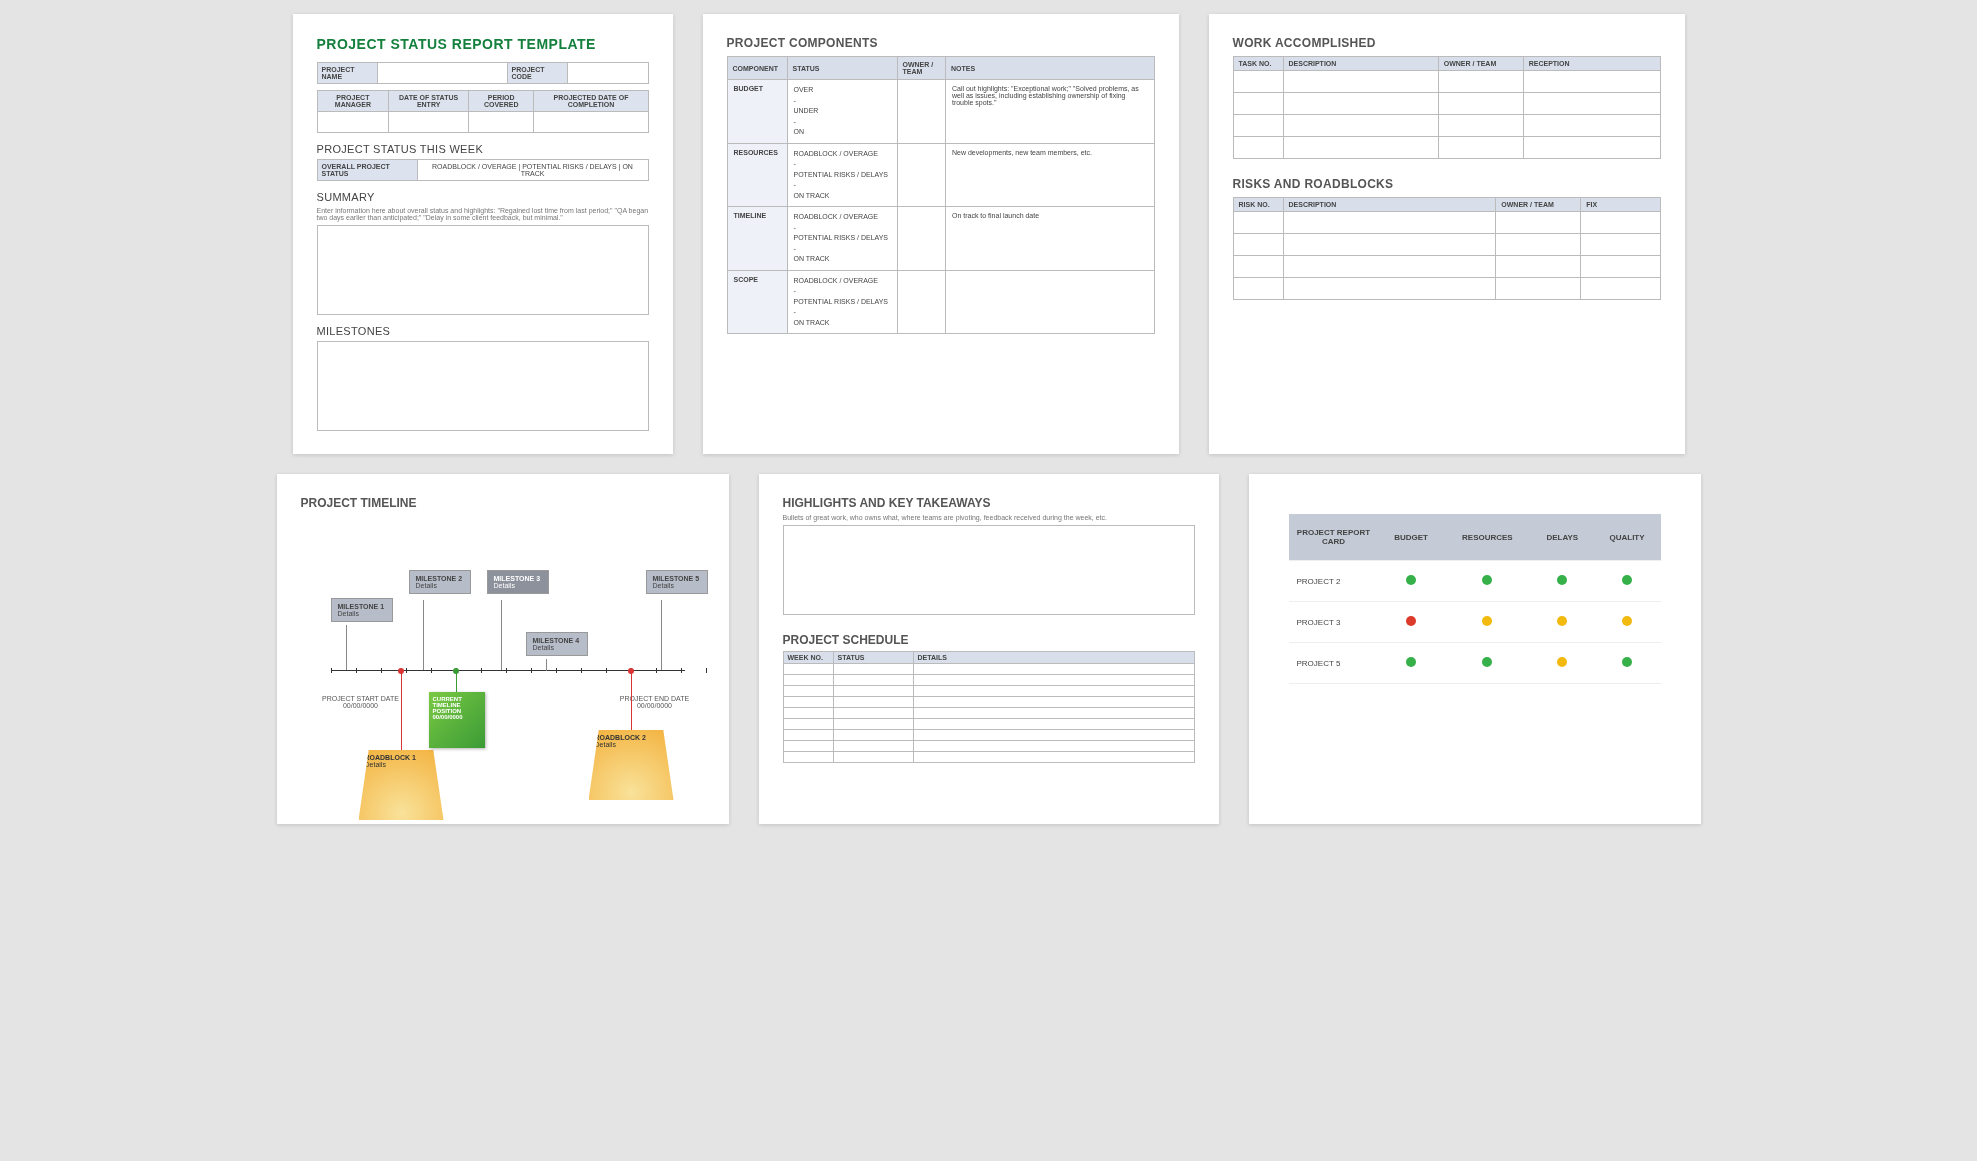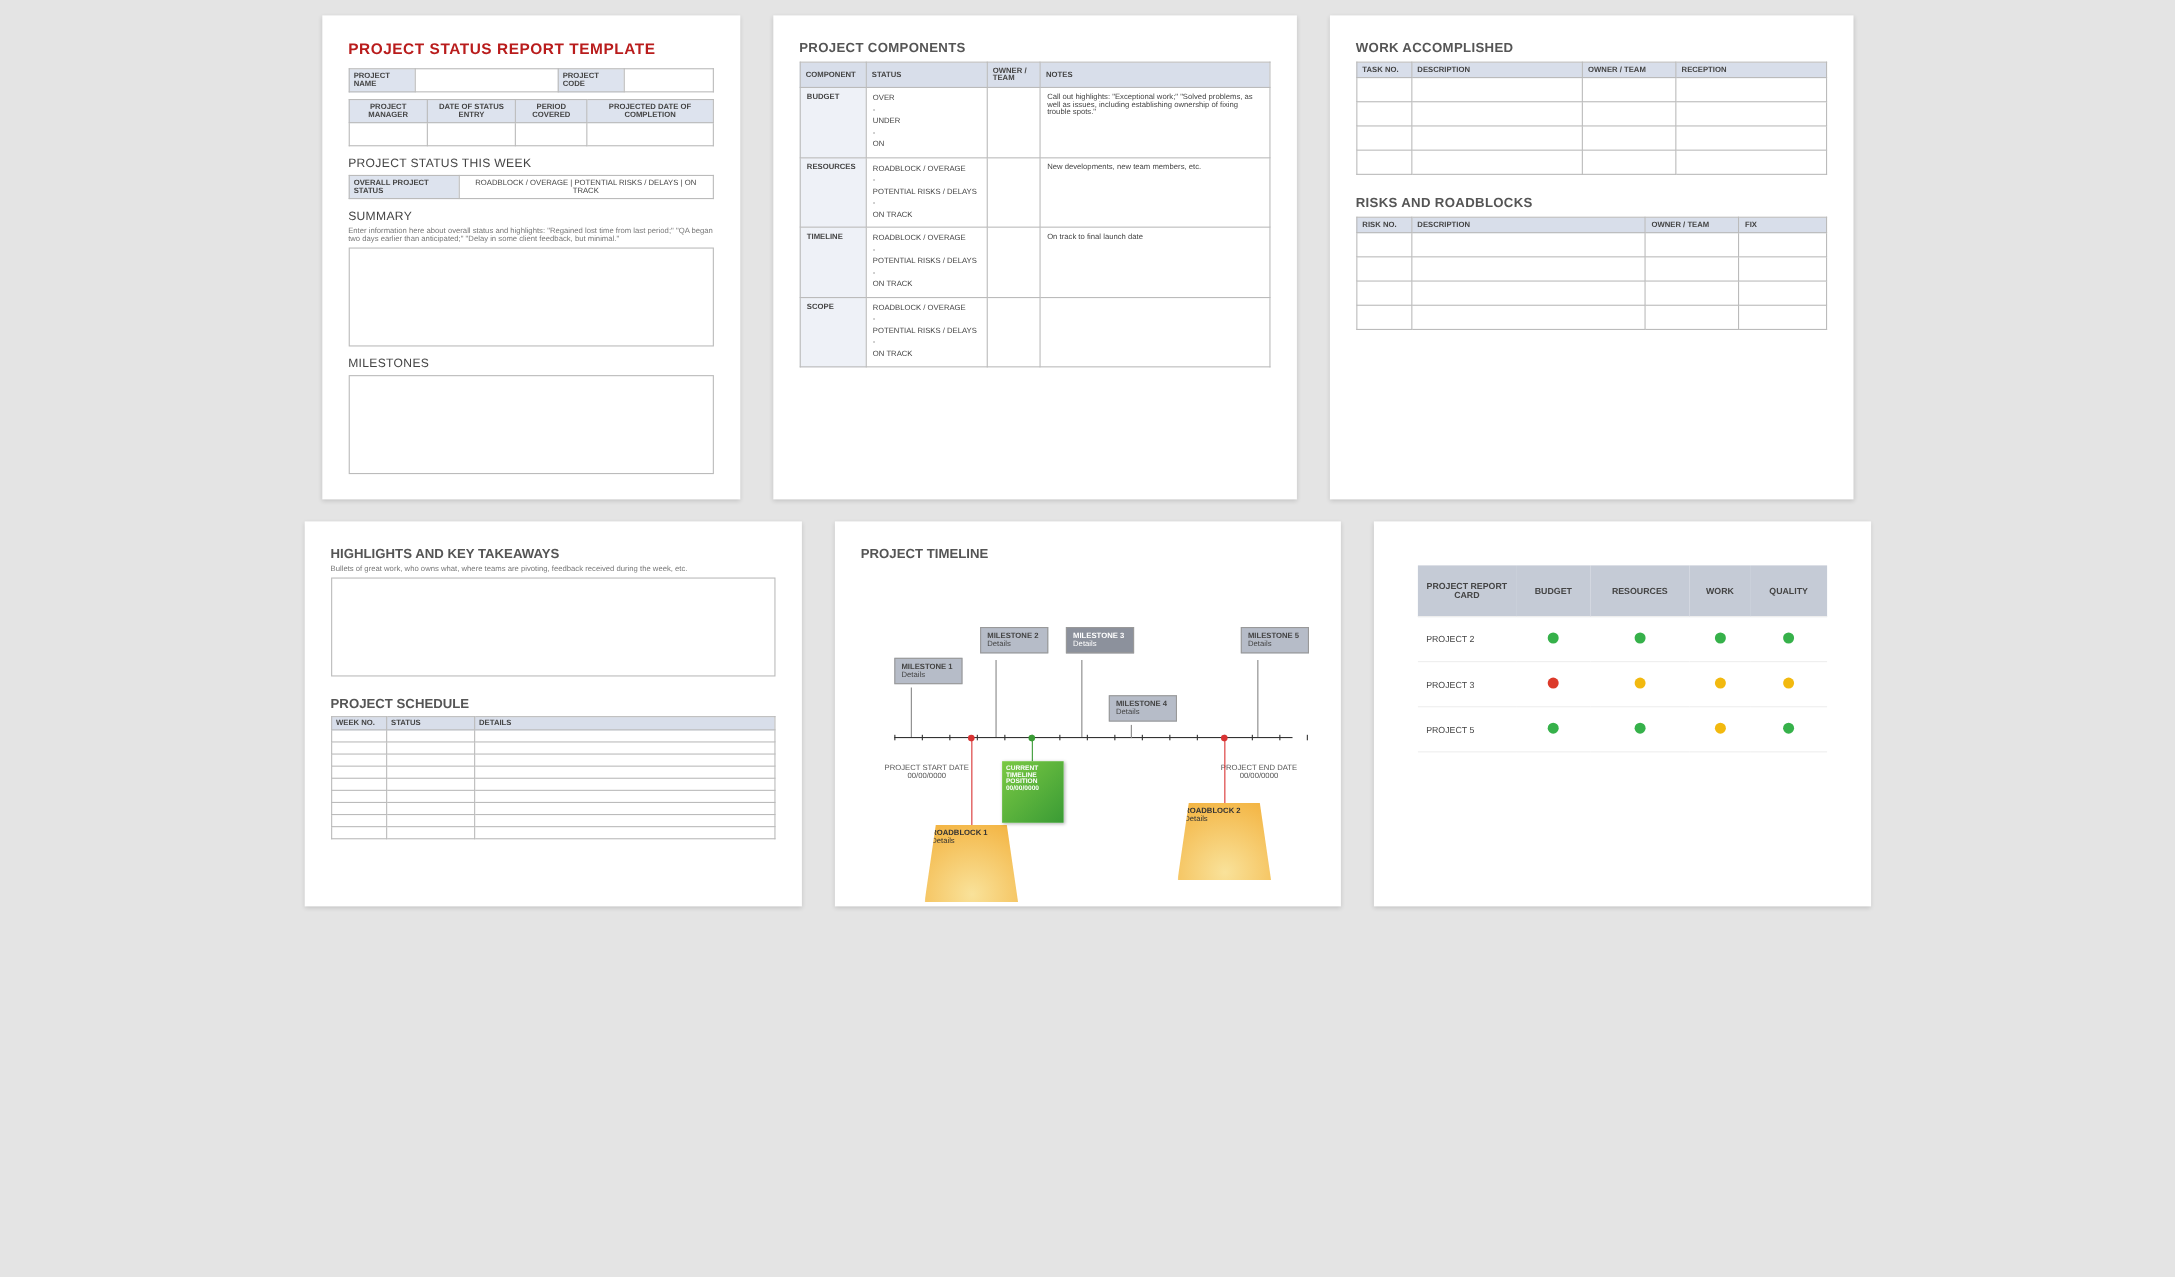--- a/index.html
+++ b/index.html
@@ -12,21 +12,21 @@
     background:#fff;
     padding:22px 24px;
     box-shadow:0 1px 4px rgba(0,0,0,.15);
     font-size:9px;
     color:#444;
     position:relative;
     height:430px;
     overflow:hidden;
   }
   
-  .p1 h1 { font-size:14px; font-weight:bold; color:#b91c1c; letter-spacing:.5px; margin-bottom:10px;}
+  .p1 h1 { font-size:14px; font-weight:bold; color:#15803d; letter-spacing:.5px; margin-bottom:10px;}
   .p1 h2 { font-size:11px; font-weight:normal; color:#444; margin:10px 0 4px; letter-spacing:.3px;}
   .p1 table { width:100%; border-collapse:collapse; }
   .p1 td,.p1 th { border:1px solid #bbb; padding:3px 4px; font-size:7px; text-align:left; vertical-align:top;}
   .p1 .hdr { background:#dde3ee; font-weight:bold;}
   .p1 .sub { font-size:7px; color:#777; margin:2px 0 4px;}
   .p1 .box { border:1px solid #bbb; height:90px;}
   .p1 .status-row td { text-align:center; font-size:7px;}
   
   .p2 h2 { font-size:12px; color:#555; margin-bottom:6px; letter-spacing:.3px;}
   .p2 table { width:100%; border-collapse:collapse;}
@@ -250,81 +250,20 @@
             <td></td>
             <td></td>
             <td></td>
           </tr>
     </tbody>
       </table>
   </div>
 </div>
 
 <div class="row2">
-
-  <div class="page p4">
-    <h2>HIGHLIGHTS AND KEY TAKEAWAYS</h2>
-    <div class="sub">Bullets of great work, who owns what, where teams are pivoting, feedback received during the week, etc.</div>
-    <div class="box"></div>
-    <h2 style="margin-top:18px">PROJECT SCHEDULE</h2>
-    <table>
-      <tbody>
-          <tr>
-        <th style="width:50px">WEEK NO.</th>
-        <th style="width:80px">STATUS</th>
-        <th>DETAILS</th>
-      </tr>
-      <tr>
-            <td></td>
-            <td></td>
-            <td></td>
-          </tr>
-      <tr>
-            <td></td>
-            <td></td>
-            <td></td>
-          </tr>
-      <tr>
-            <td></td>
-            <td></td>
-            <td></td>
-          </tr>
-      <tr>
-            <td></td>
-            <td></td>
-            <td></td>
-          </tr>
-      <tr>
-            <td></td>
-            <td></td>
-            <td></td>
-          </tr>
-      <tr>
-            <td></td>
-            <td></td>
-            <td></td>
-          </tr>
-      <tr>
-            <td></td>
-            <td></td>
-            <td></td>
-          </tr>
-      <tr>
-            <td></td>
-            <td></td>
-            <td></td>
-          </tr>
-      <tr>
-            <td></td>
-            <td></td>
-            <td></td>
-          </tr>
-    </tbody>
-      </table>
-  </div>
 
   <div class="page p5">
     <h2>PROJECT TIMELINE</h2>
     <div class="canvas">
       <div class="axis"></div>
 
       <div class="tick" style="left:30px"></div>
         <div class="tick" style="left:55px"></div>
         <div class="tick" style="left:80px"></div>
         <div class="tick" style="left:105px"></div>
@@ -362,28 +301,89 @@
       <div class="grn-dot" style="left:152px;top:148px"></div>
       <div class="grn-line" style="left:155px;top:150px;height:22px"></div>
       <div class="current" style="left:128px;top:172px"><span>CURRENT</span><br><span>TIMELINE</span><br><span>POSITION</span><br><span>00/00/0000</span></div>
 
       <div class="red-dot" style="left:327px;top:148px"></div>
       <div class="red-line" style="left:330px;top:150px;height:60px"></div>
       <div class="roadblock" style="left:288px;top:210px"><b>ROADBLOCK 2</b><br><span>Details</span></div>
     </div>
   </div>
 
+  <div class="page p4">
+    <h2>HIGHLIGHTS AND KEY TAKEAWAYS</h2>
+    <div class="sub">Bullets of great work, who owns what, where teams are pivoting, feedback received during the week, etc.</div>
+    <div class="box"></div>
+    <h2 style="margin-top:18px">PROJECT SCHEDULE</h2>
+    <table>
+      <tbody>
+          <tr>
+        <th style="width:50px">WEEK NO.</th>
+        <th style="width:80px">STATUS</th>
+        <th>DETAILS</th>
+      </tr>
+      <tr>
+            <td></td>
+            <td></td>
+            <td></td>
+          </tr>
+      <tr>
+            <td></td>
+            <td></td>
+            <td></td>
+          </tr>
+      <tr>
+            <td></td>
+            <td></td>
+            <td></td>
+          </tr>
+      <tr>
+            <td></td>
+            <td></td>
+            <td></td>
+          </tr>
+      <tr>
+            <td></td>
+            <td></td>
+            <td></td>
+          </tr>
+      <tr>
+            <td></td>
+            <td></td>
+            <td></td>
+          </tr>
+      <tr>
+            <td></td>
+            <td></td>
+            <td></td>
+          </tr>
+      <tr>
+            <td></td>
+            <td></td>
+            <td></td>
+          </tr>
+      <tr>
+            <td></td>
+            <td></td>
+            <td></td>
+          </tr>
+    </tbody>
+      </table>
+  </div>
+
   <div class="page p6">
     <table>
       <tbody>
           <tr>
         <th style="width:90px;white-space:pre-line"><span>PROJECT REPORT CARD</span></th>
         <th>BUDGET</th>
         <th>RESOURCES</th>
-        <th>WORK</th>
+        <th>DELAYS</th>
         <th>QUALITY</th>
       </tr>
       </tbody>
         <tbody id="rc-body">
           <tr>
             <td>PROJECT 2</td>
             <td><span class="dot green"></span></td>
             <td><span class="dot green"></span></td>
             <td><span class="dot green"></span></td>
             <td><span class="dot green"></span></td>

